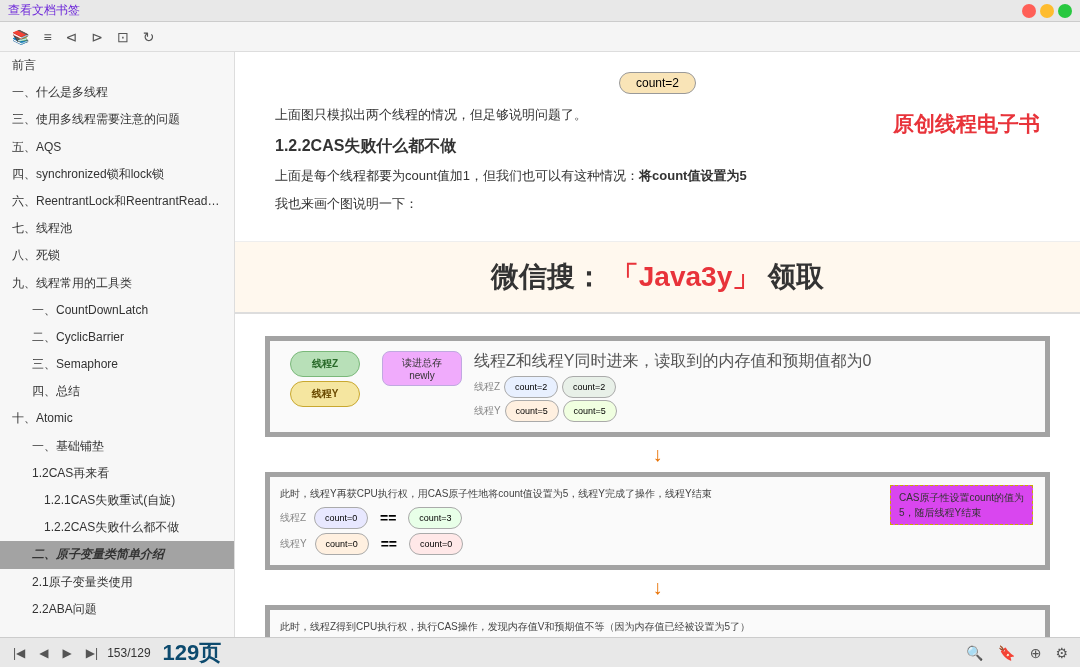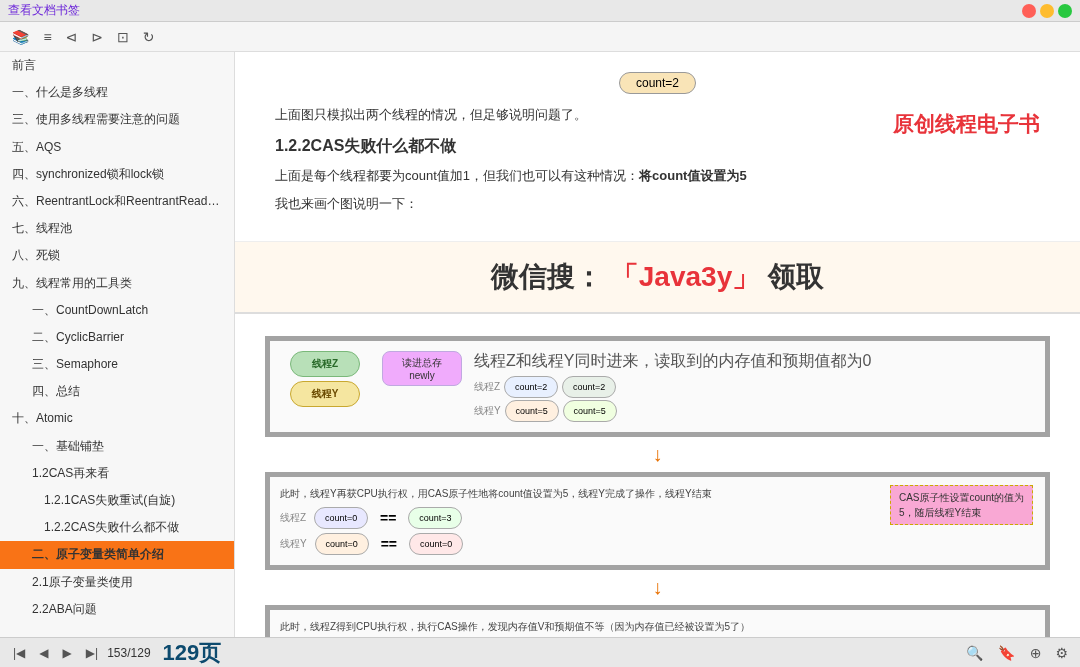--- a/index.html
+++ b/index.html
@@ -66,21 +66,21 @@
 
     .toc-item {
       padding: 4px 8px 4px 12px;
       cursor: pointer;
       color: #333;
       line-height: 1.6;
       white-space: nowrap;
       overflow: hidden;
       text-overflow: ellipsis;
     }
-    .toc-item.active { background: #f97316; font-weight: bold; }
+    .toc-item.active { background: #a3a3a3; font-weight: bold; font-style: italic; }
     .toc-item.indent1 { padding-left: 32px; }
     .toc-item.indent2 { padding-left: 32px; }
     .toc-item.indent3 { padding-left: 44px; }
 
     
     .content-area {
       flex: 1;
       background: #fff;
       overflow-y: auto;
       padding: 0;
@@ -310,21 +310,21 @@
           <div class="small-bubble" style="background:#e8e8ff;">count=0</div>
           <span class="eq-sign">==</span>
           <div class="small-bubble" style="background:#e8ffe8;">count=3</div>
         </div>
         <div style="display:flex; gap:8px; align-items:center; flex-wrap:wrap; margin-top:4px;">
           <div style="font-size:10px; color:#888;">线程Y</div>
           <div class="small-bubble" style="background:#fff0e0;">count=0</div>
           <span class="eq-sign">==</span>
           <div class="small-bubble" style="background:#ffe8e8;">count=0</div>
         </div>
-        <div style="position:absolute; right:12px; top:8px; background:#f9a8d4; border:1px dashed #ccaa00; padding:4px 8px; font-size:10px; color:#333; line-height:1.5;">
+        <div style="position:absolute; right:12px; top:8px; background:#d946ef; border:1px dashed #ccaa00; padding:4px 8px; font-size:10px; color:#333; line-height:1.5;">
           <span>CAS原子性设置count的值为</span><br>
           <span>5，随后线程Y结束</span>
         </div>
       </div>
 
       <div class="arrow-down">↓</div>
 
       <div class="diagram-section">
         <div style="font-size:10px; color:#444; margin-bottom:6px;">此时，线程Z得到CPU执行权，执行CAS操作，发现内存值V和预期值不等（因为内存值已经被设置为5了）</div>
         <div style="display:flex; gap:8px; align-items:center; flex-wrap:wrap;">

